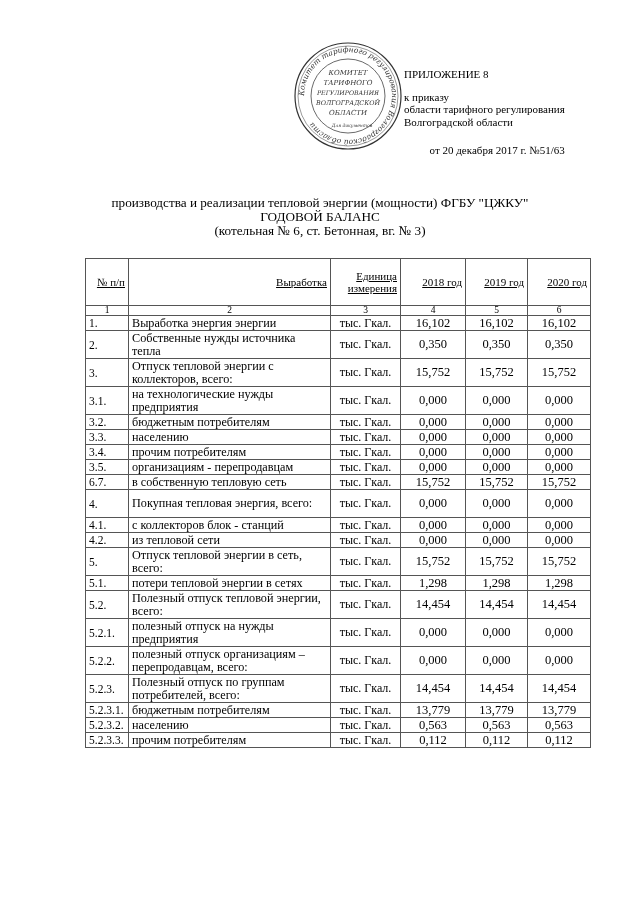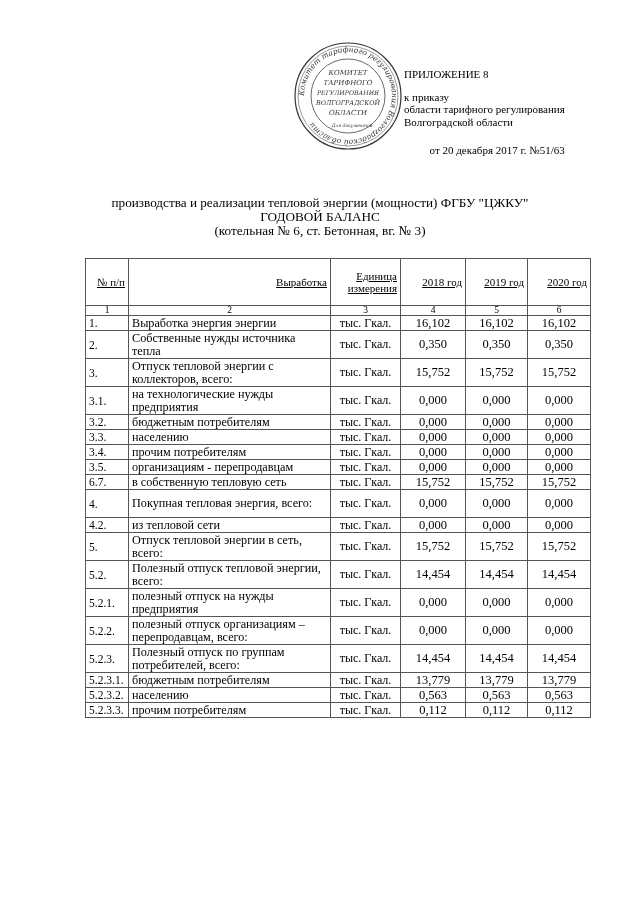--- a/index.html
+++ b/index.html
@@ -162,34 +162,50 @@
       </tr>
       <tr class="r2">
         <td class="num">4.</td>
         <td class="name">Покупная тепловая энергия, всего:</td>
         <td class="unit">тыс. Гкал.</td>
         <td class="val">0,000</td>
         <td class="val">0,000</td>
         <td class="val">0,000</td>
       </tr>
       <tr class="r1">
+        <td class="num">4.1.</td>
+        <td class="name">с коллекторов блок - станций</td>
+        <td class="unit">тыс. Гкал.</td>
+        <td class="val">0,000</td>
+        <td class="val">0,000</td>
+        <td class="val">0,000</td>
+      </tr>
+      <tr class="r1">
         <td class="num">4.2.</td>
         <td class="name">из тепловой сети</td>
         <td class="unit">тыс. Гкал.</td>
         <td class="val">0,000</td>
         <td class="val">0,000</td>
         <td class="val">0,000</td>
       </tr>
       <tr class="r2">
         <td class="num">5.</td>
         <td class="name">Отпуск тепловой энергии в сеть, всего:</td>
         <td class="unit">тыс. Гкал.</td>
         <td class="val">15,752</td>
         <td class="val">15,752</td>
         <td class="val">15,752</td>
+      </tr>
+      <tr class="r1">
+        <td class="num">5.1.</td>
+        <td class="name">потери тепловой энергии в сетях</td>
+        <td class="unit">тыс. Гкал.</td>
+        <td class="val">1,298</td>
+        <td class="val">1,298</td>
+        <td class="val">1,298</td>
       </tr>
       <tr class="r2">
         <td class="num">5.2.</td>
         <td class="name">Полезный отпуск тепловой энергии, всего:</td>
         <td class="unit">тыс. Гкал.</td>
         <td class="val">14,454</td>
         <td class="val">14,454</td>
         <td class="val">14,454</td>
       </tr>
       <tr class="r2">

